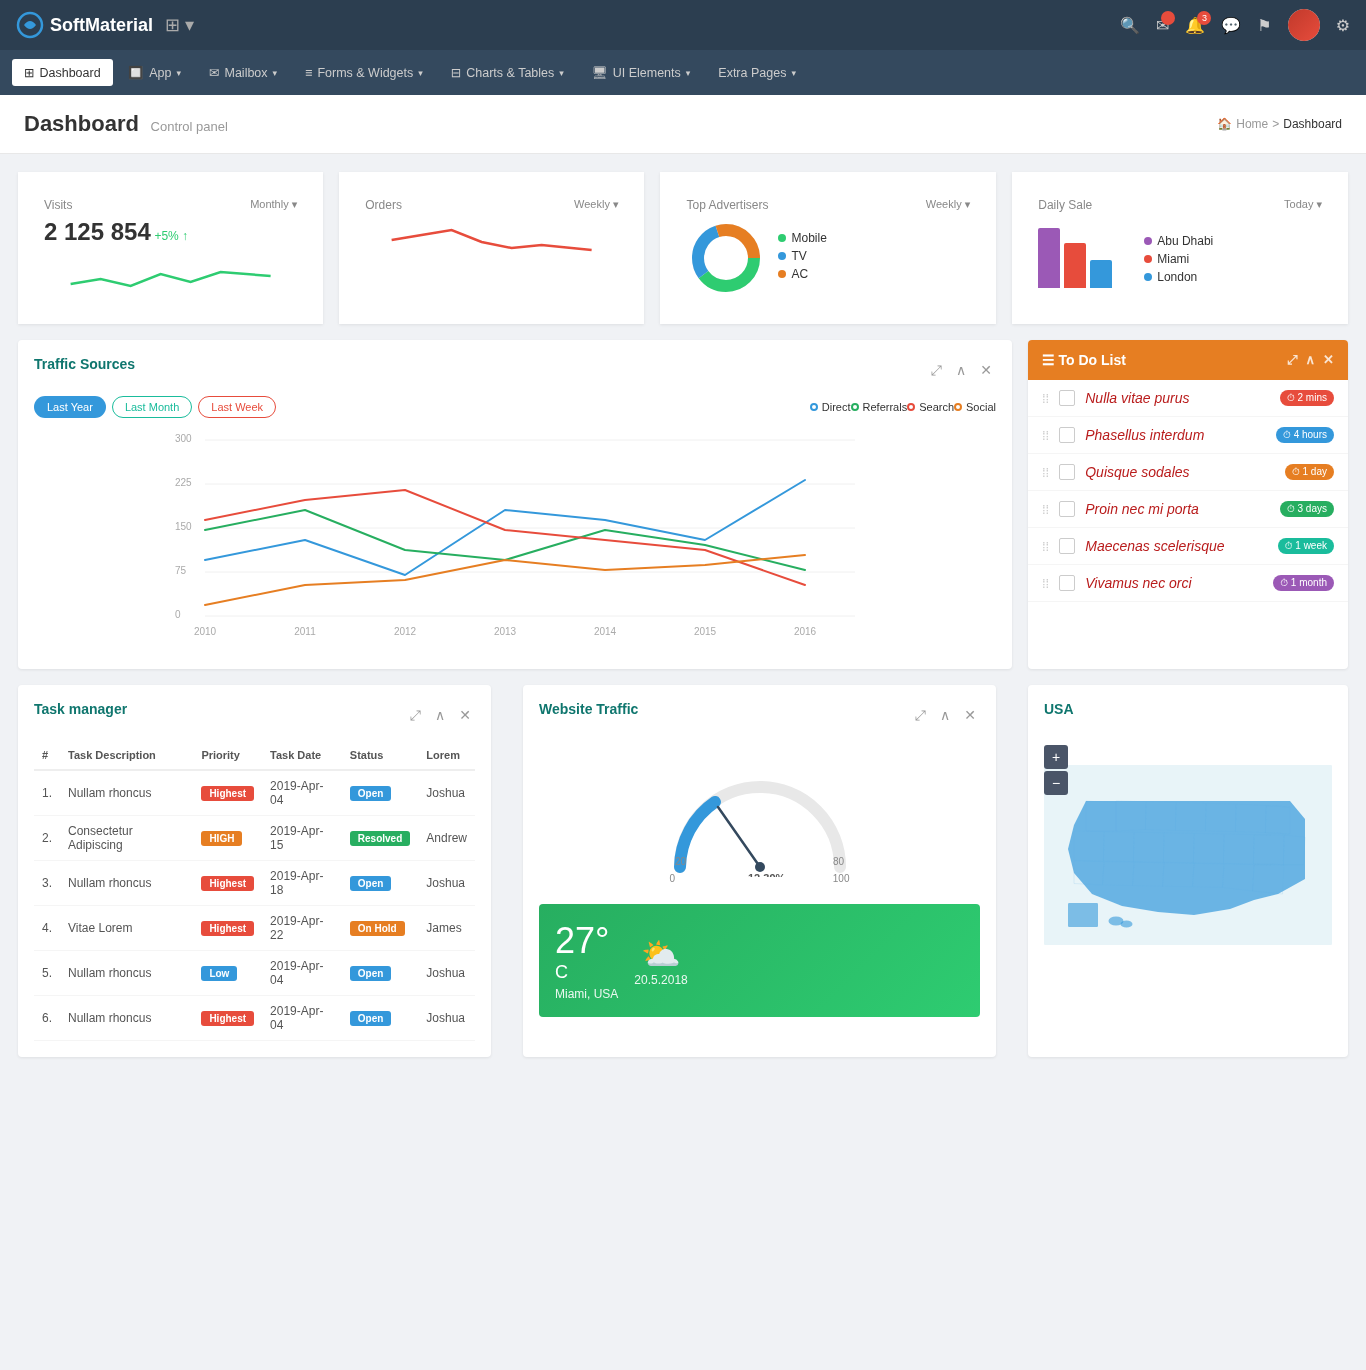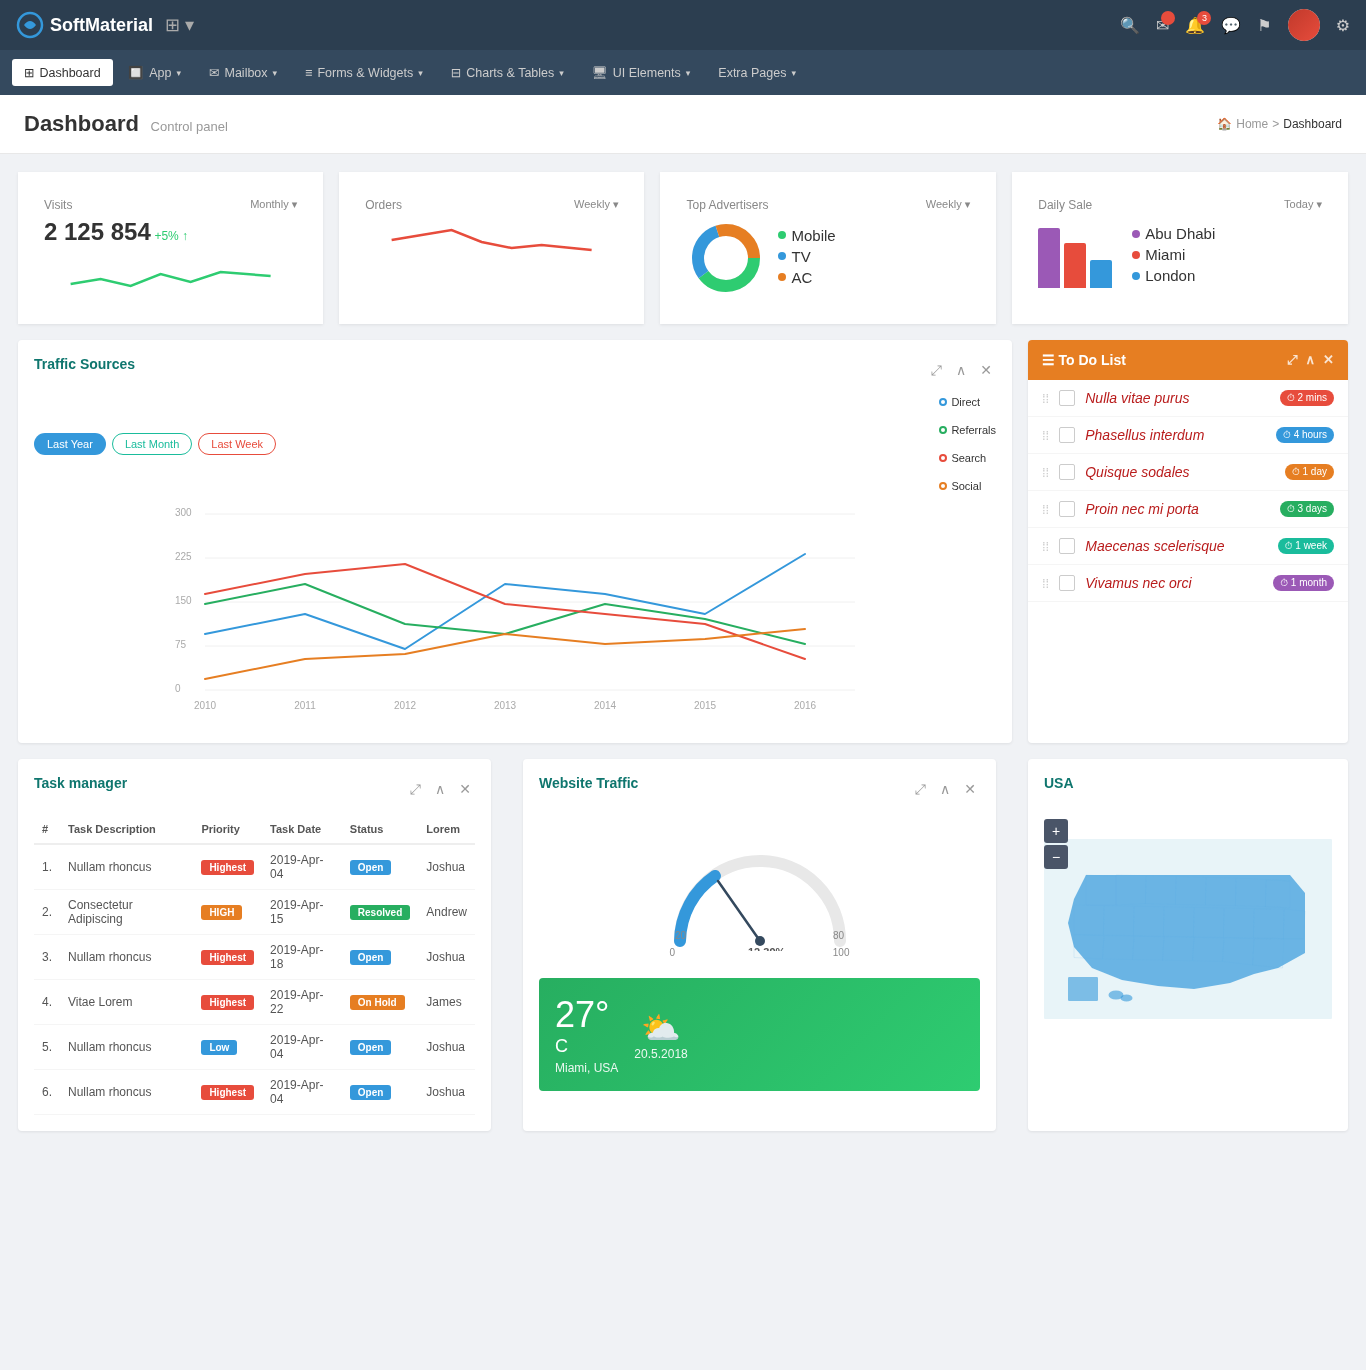--- a/index.html
+++ b/index.html
@@ -80,21 +80,21 @@
     .stat-label { color: #888; font-size: 12px; }
     .stat-period { color: #888; font-size: 11px; cursor: pointer; }
     .stat-value { font-size: 24px; font-weight: 700; color: #333; margin-bottom: 4px; }
     .stat-change { font-size: 12px; }
     .stat-change.up { color: #2ecc71; }
     .stat-change.down { color: #e74c3c; }
     .mini-chart { height: 40px; margin-top: 8px; }
 
     
     .donut-card { display: flex; align-items: center; gap: 12px; }
-    .donut-legend { font-size: 15px; }
+    .donut-legend { font-size: 12px; }
     .legend-item { display: flex; align-items: center; gap: 5px; margin-bottom: 4px; }
     .legend-dot { width: 8px; height: 8px; border-radius: 50%; }
 
     
     .main-row { display: grid; grid-template-columns: 1fr 320px; gap: 16px; margin-bottom: 16px; }
     .section-card {
       background: #fff;
       border-radius: 4px;
       padding: 16px;
       box-shadow: 0 1px 3px rgba(0,0,0,0.08);
@@ -111,21 +111,21 @@
       border-radius: 20px;
       font-size: 11px;
       cursor: pointer;
       border: 1px solid transparent;
     }
     .filter-tab.active-blue { background: #3498db; color: #fff; }
     .filter-tab.outline-teal { background: #fff; border-color: #1abc9c; color: #1abc9c; }
     .filter-tab.outline-red { background: #fff; border-color: #e74c3c; color: #e74c3c; }
 
     
-    .chart-legend { display: flex; gap: 16px; font-size: 11px; flex-direction: column; }
+    .chart-legend { display: flex; gap: 0; font-size: 11px; }
     .chart-legend-item { display: flex; align-items: center; gap: 4px; }
     .cl-dot { width: 8px; height: 8px; border-radius: 50%; border: 2px solid; background: transparent; }
 
     
     .todo-card {
       background: #fff;
       border-radius: 4px;
       box-shadow: 0 1px 3px rgba(0,0,0,0.08);
     }
     .todo-header {
@@ -355,21 +355,21 @@
           </div>
         </div>
       </div>
     </div>
 
     <div class="stat-card">
       <div class="stat-card-header">
         <span class="stat-label">Daily Sale</span>
         <span class="stat-period">Today ▾</span>
       </div>
-      <div style="display:flex; align-items:flex-end; gap:12px;">
+      <div style="display:flex; align-items:flex-end; gap:24px;">
         <div style="display:flex;align-items:flex-end;gap:4px;height:70px;">
           <div style="width:22px;height:60px;background:#9b59b6;border-radius:2px 2px 0 0;"></div>
           <div style="width:22px;height:45px;background:#e74c3c;border-radius:2px 2px 0 0;"></div>
           <div style="width:22px;height:28px;background:#3498db;border-radius:2px 2px 0 0;"></div>
         </div>
         <div class="donut-legend" style="margin-left:8px;">
           <div class="legend-item">
             <div class="legend-dot" style="background:#9b59b6"></div>
             <span>Abu Dhabi</span>
           </div>

